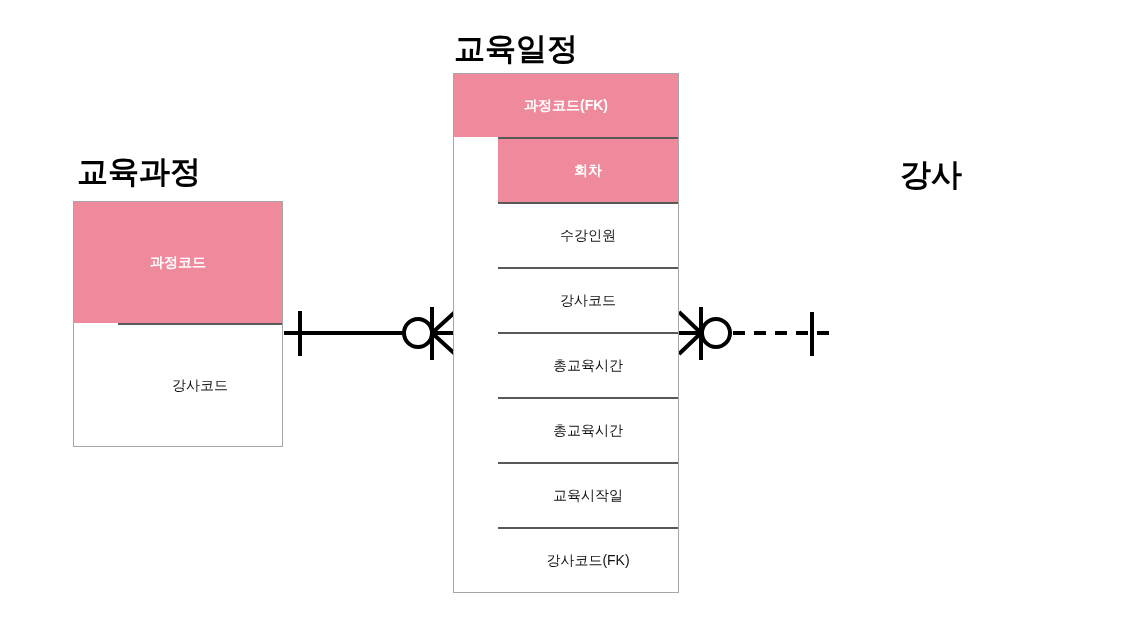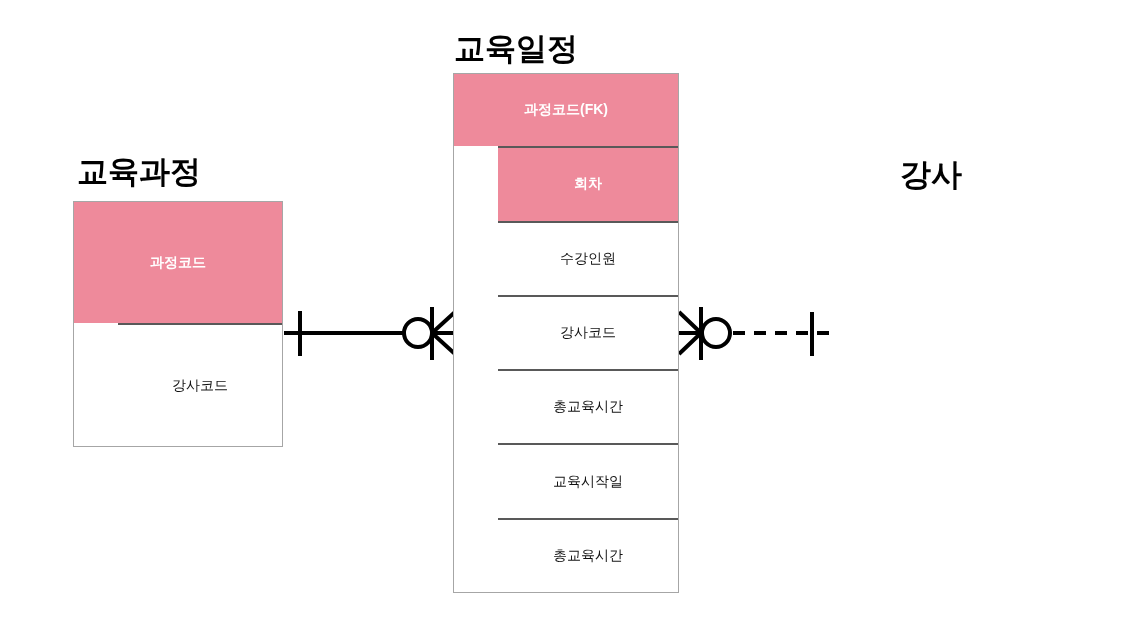--- a/index.html
+++ b/index.html
@@ -87,19 +87,20 @@
     <div class="row">강사코드</div>
   </div>
 
   <div class="entity-title title-schedule">교육일정</div>
   <div class="entity-table table-schedule">
     <div class="row key">과정코드(FK)</div>
     <div class="row key">회차</div>
     <div class="row">수강인원</div>
     <div class="row">강사코드</div>
     <div class="row">총교육시간</div>
+    <div class="row">총교육시간</div>
     <div class="row">교육시작일</div>
-    <div class="row">총교육시간</div>
+    <div class="row">강사코드(FK)</div>
   </div>
 
   <div class="entity-title title-instructor">강사</div>
 
 </div>
 
 </body></html>

